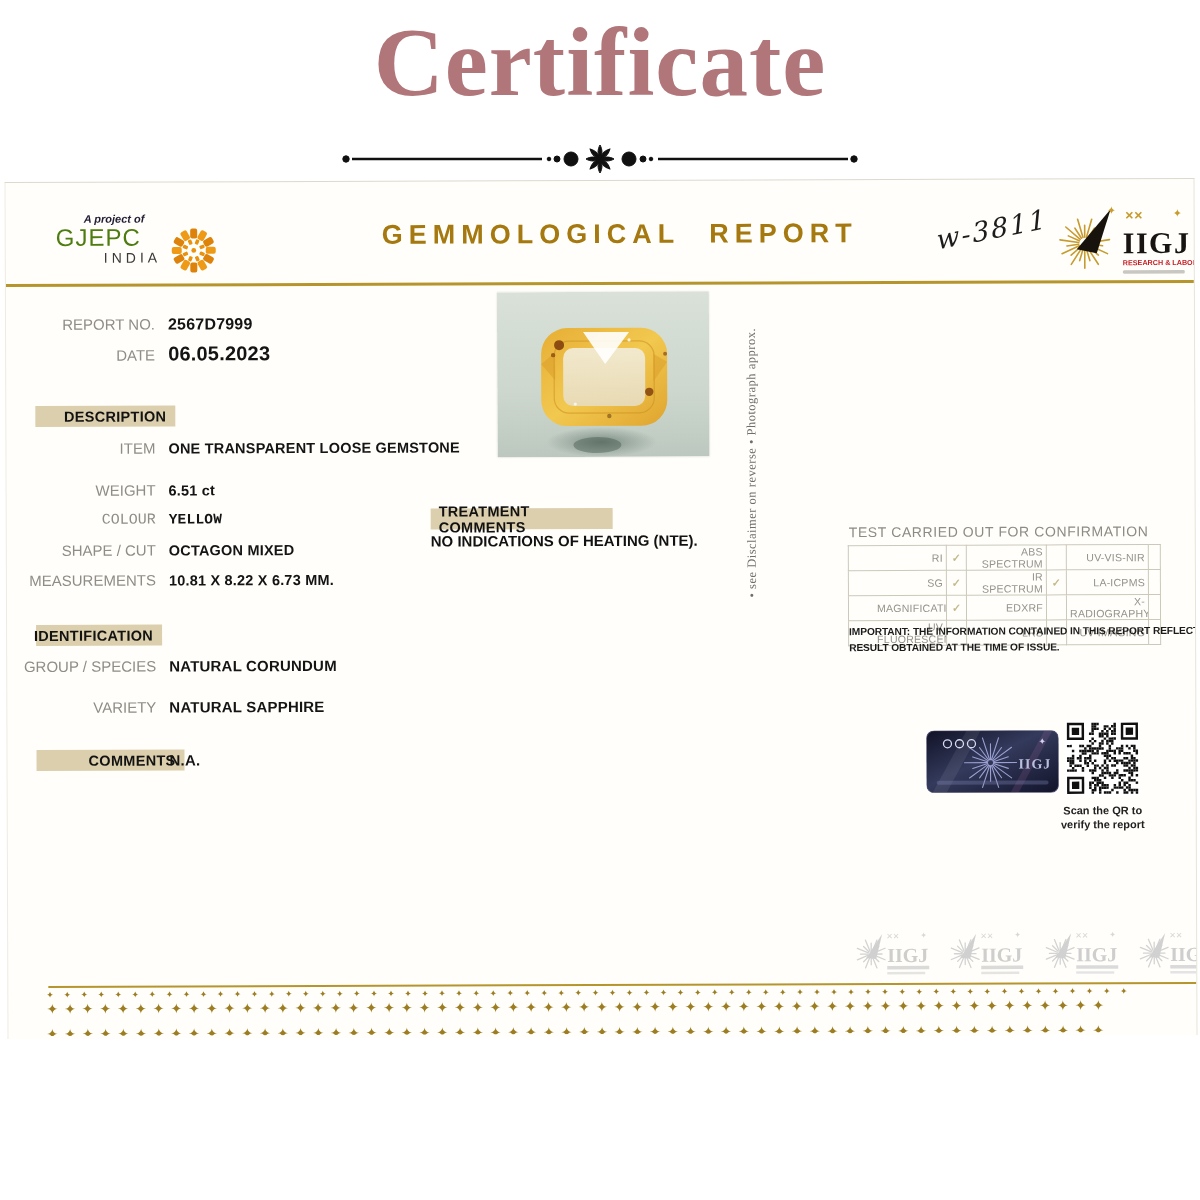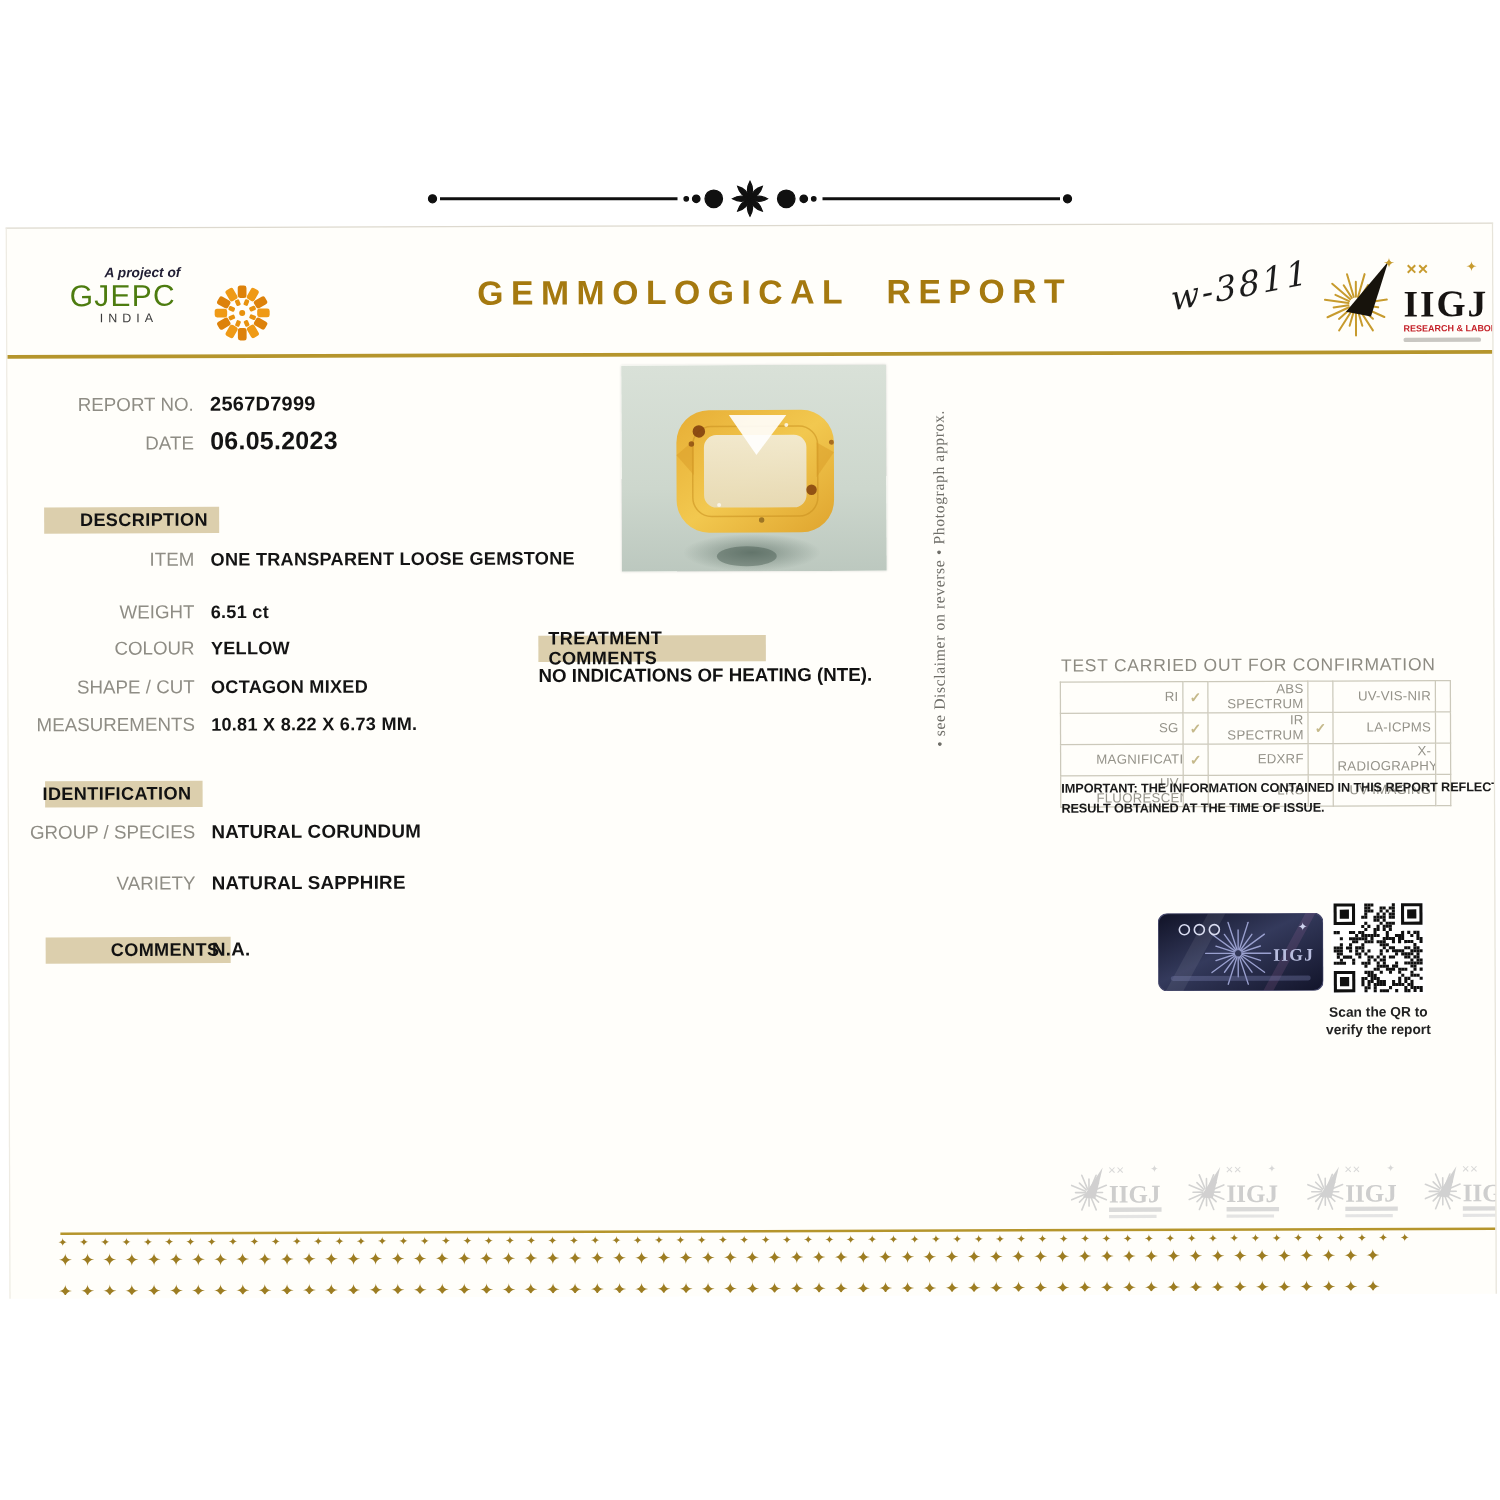--- a/index.html
+++ b/index.html
@@ -14,21 +14,21 @@
 
   
   #paper{position:absolute;left:6px;top:180px;width:1188px;height:856px;
     background:#fffefa;border-top:1px solid #ddd9cf;border-left:1px solid #eeebe3;
     border-right:1px solid #e7e4da;transform:rotate(-0.2deg);overflow:hidden;}
 
   
   #gjepc{position:absolute;left:50px;top:30px;width:170px;height:66px;}
   #gjepc .proj{font-size:11px;font-style:italic;font-weight:bold;color:#201d33;margin-left:28px;}
   #gjepc .name{font-size:24px;font-weight:normal;color:#4d7c0f;letter-spacing:1px;line-height:1.05;}
-  #gjepc .country{font-size:10px;letter-spacing:4px;color:#3a3a3a;margin-left:24px;}
+  #gjepc .country{font-size:14px;letter-spacing:4px;color:#3a3a3a;margin-left:48px;}
   #gjepc svg{position:absolute;left:112px;top:12px;}
   #report-title{position:absolute;left:30px;top:38px;width:1168px;text-align:center;
     font-size:27px;font-weight:bold;color:#a5790f;letter-spacing:6px;word-spacing:16px;}
   #handwritten{position:absolute;left:930px;top:34px;font-family:"DejaVu Serif",serif;
     font-style:italic;font-size:27px;color:#1c1c1c;transform:rotate(-11deg) skewX(-6deg);
     letter-spacing:2px;}
   #iigj-logo{position:absolute;left:1043px;top:22px;}
   #gold-rule{position:absolute;left:0;top:101px;width:1188px;height:3px;background:#b5952c;}
 
   
@@ -76,20 +76,21 @@
   .diamond-row{position:absolute;left:0;white-space:nowrap;font-family:"DejaVu Sans",sans-serif;}
   #drow1{top:1px;font-size:9px;letter-spacing:9.5px;}
   #drow2{top:12px;font-size:14px;letter-spacing:6px;}
   #drow3{top:37px;font-size:14px;letter-spacing:6px;}
 </style>
 </head>
 <body>
 
 <div id="stage">
 
+  <div id="cert-title">Certificate</div>
 
   <svg id="ornament" width="520" height="30" viewBox="0 0 520 30">
     <g stroke="#101010" fill="#101010">
       <circle cx="6" cy="15" r="3.2"></circle>
       <line x1="12" y1="15" x2="202" y2="15" stroke-width="2.4"></line>
       <circle cx="209" cy="15" r="1.8"></circle>
       <circle cx="217" cy="15" r="3"></circle>
       <circle cx="231" cy="15" r="7"></circle>
       <g id="divider-star" transform="translate(260,15)">
           <path d="M0,0 C2.6,-4.5 2.6,-9.5 0,-14 C-2.6,-9.5 -2.6,-4.5 0,0" fill="#101010" transform="rotate(0)"></path>
@@ -230,21 +231,21 @@
 
     <div id="photo-note">• see Disclaimer on reverse • Photograph approx.</div>
 
     <div class="bar" style="left:29px;top:223px;width:140px;">DESCRIPTION</div>
     <div class="field-row" style="top:257px;">
       <span class="lab">ITEM</span><span class="val">ONE TRANSPARENT LOOSE GEMSTONE</span>
     </div>
     <div class="field-row" style="top:299px;">
       <span class="lab">WEIGHT</span><span class="val">6.51 ct</span>
     </div>
-    <div class="field-row" style="top:328px;">
+    <div class="field-row" style="top:328px;font-family:Liberation Mono, monospace;">
       <span class="lab">COLOUR</span><span class="val">YELLOW</span>
     </div>
     <div class="field-row" style="top:359px;">
       <span class="lab">SHAPE / CUT</span><span class="val">OCTAGON MIXED</span>
     </div>
     <div class="field-row" style="top:389px;">
       <span class="lab">MEASUREMENTS</span><span class="val">10.81 X 8.22 X 6.73 MM.</span>
     </div>
 
     <div class="bar" style="left:424px;top:327px;width:182px;justify-content:flex-start;padding-left:8px;">TREATMENT COMMENTS</div>

